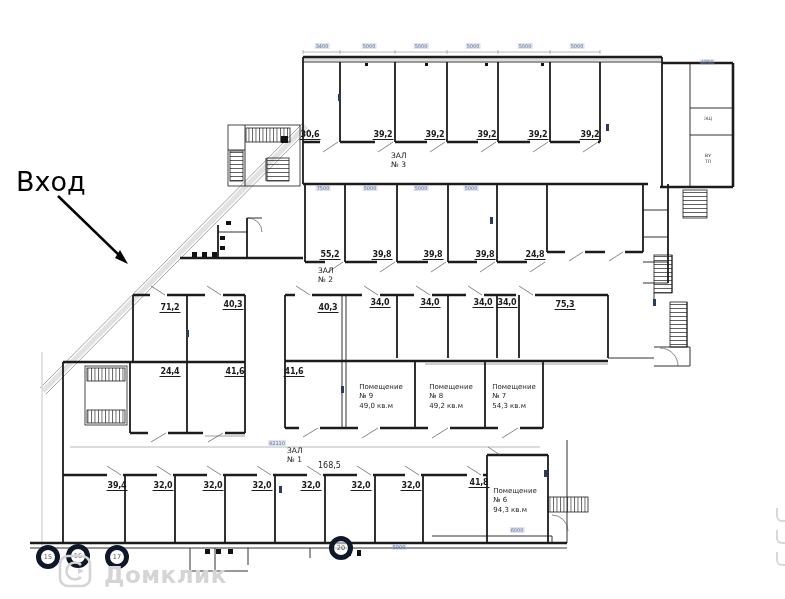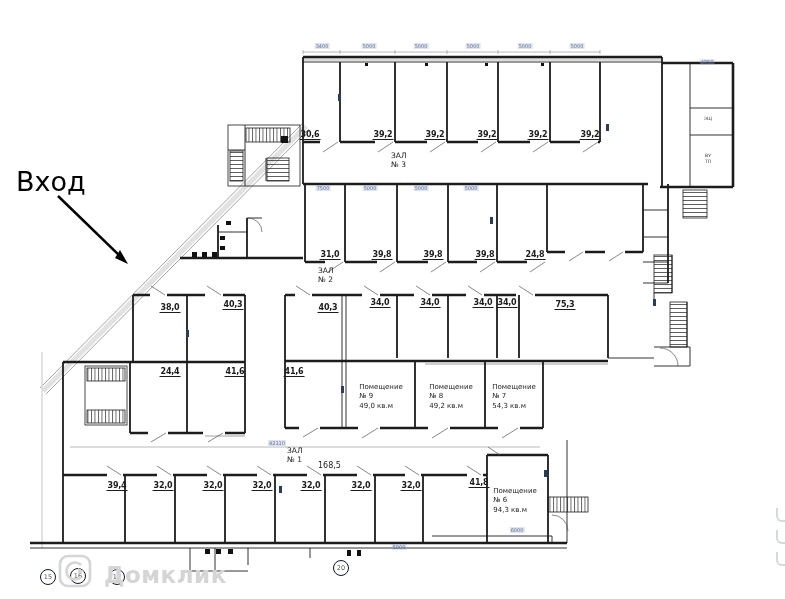--- a/index.html
+++ b/index.html
@@ -7,23 +7,23 @@
         font-family:"DejaVu Sans",sans-serif;color:#1c1c1c;}
   .plan svg.lines{position:absolute;left:0;top:0;}
   .lbl{position:absolute;white-space:nowrap;}
   .area{font-size:8px;font-weight:700;border-bottom:1px solid #1c1c1c;padding:0 1px;
         transform:translateX(-50%);letter-spacing:-0.2px;}
   .hall{font-size:7.5px;line-height:1.2;font-weight:400;}
   .hallarea{font-size:8px;margin-top:12px;}
   .prem{font-size:7px;line-height:1.35;transform:translateX(-50%);}
   .dim{font-size:5px;line-height:1.2;color:#5f6f96;background:rgba(150,165,205,.3);
        padding:0 1px;transform:translateX(-50%);}
-  .axis{position:absolute;width:14px;height:14px;border:1px solid #0f172a;border-radius:50%;
+  .axis{position:absolute;width:14px;height:14px;border:5px solid #0f172a;border-radius:50%;
         font-size:6.5px;color:#555;display:flex;align-items:center;justify-content:center;
-        background:rgba(255,255,255,.6);transform:translate(-50%,-50%);margin-top:20px;}
+        background:rgba(255,255,255,.6);transform:translate(-50%,-50%);}
   .entr{font-size:27px;color:#000;}
   .util{font-size:4.5px;line-height:1.25;color:#333;text-align:center;transform:translateX(-50%);}
   .wm{position:absolute;left:58px;top:554px;display:flex;align-items:flex-end;gap:12px;}
   .wm-text{font-size:23px;font-weight:700;color:#d5d5d5;letter-spacing:0.5px;}
   .artifact{position:absolute;width:8px;height:12px;border-left:2px solid #d4d9e0;
             border-bottom:2px solid #d4d9e0;border-radius:0 0 0 6px;}
 </style>
 </head>
 <body>
 
@@ -167,31 +167,31 @@
   <div class="lbl area" style="left:383px;top:130px;">39,2</div>
   <div class="lbl area" style="left:435px;top:130px;">39,2</div>
   <div class="lbl area" style="left:487px;top:130px;">39,2</div>
   <div class="lbl area" style="left:538px;top:130px;">39,2</div>
   <div class="lbl area" style="left:590px;top:130px;">39,2</div>
   <div class="lbl hall" style="left:391px;top:151px;">
     <div>ЗАЛ</div>
     <div>№ 3</div>
   </div>
 
-  <div class="lbl area" style="left:330px;top:250px;">31,0</div>
+  <div class="lbl area" style="left:330px;top:250px;">55,2</div>
   <div class="lbl area" style="left:382px;top:250px;">39,8</div>
   <div class="lbl area" style="left:433px;top:250px;">39,8</div>
   <div class="lbl area" style="left:485px;top:250px;">39,8</div>
   <div class="lbl area" style="left:535px;top:250px;">24,8</div>
   <div class="lbl hall" style="left:318px;top:266px;">
     <div>ЗАЛ</div>
     <div>№ 2</div>
   </div>
 
-  <div class="lbl area" style="left:170px;top:303px;">38,0</div>
+  <div class="lbl area" style="left:170px;top:303px;">71,2</div>
   <div class="lbl area" style="left:233px;top:300px;">40,3</div>
   <div class="lbl area" style="left:328px;top:303px;">40,3</div>
   <div class="lbl area" style="left:380px;top:298px;">34,0</div>
   <div class="lbl area" style="left:430px;top:298px;">34,0</div>
   <div class="lbl area" style="left:483px;top:298px;">34,0</div>
   <div class="lbl area" style="left:507px;top:298px;">34,0</div>
   <div class="lbl area" style="left:565px;top:300px;">75,3</div>
 
   <div class="lbl area" style="left:170px;top:367px;">24,4</div>
   <div class="lbl area" style="left:235px;top:367px;">41,6</div>

